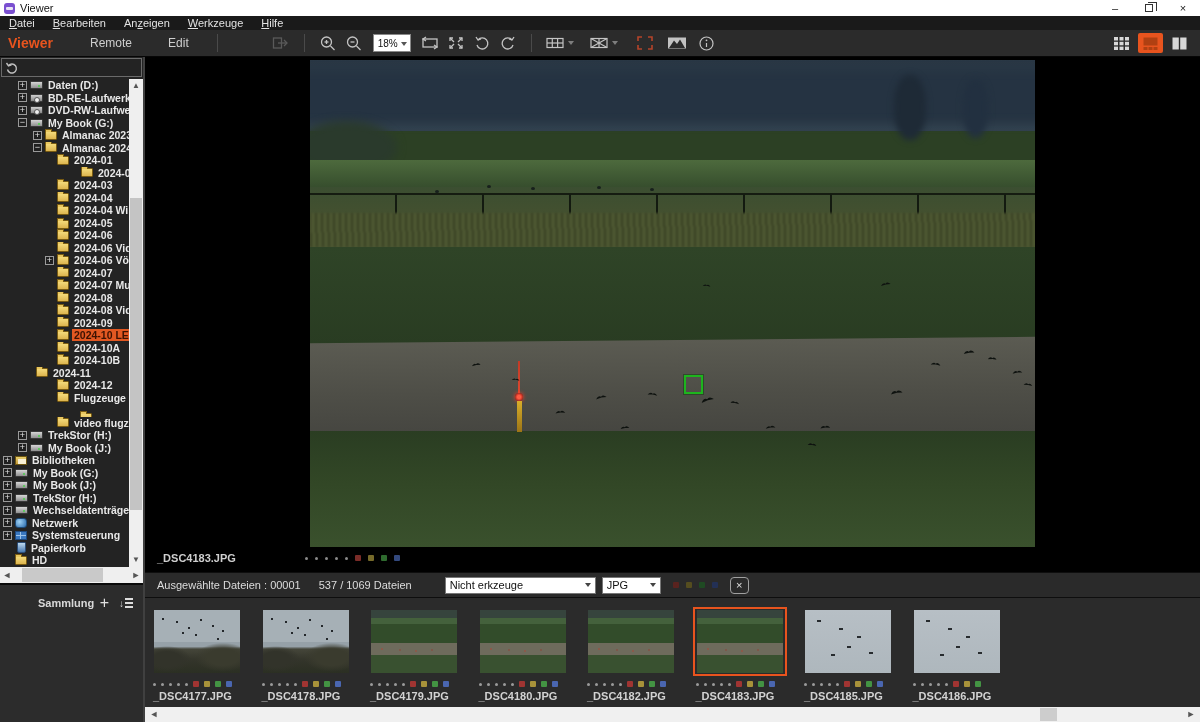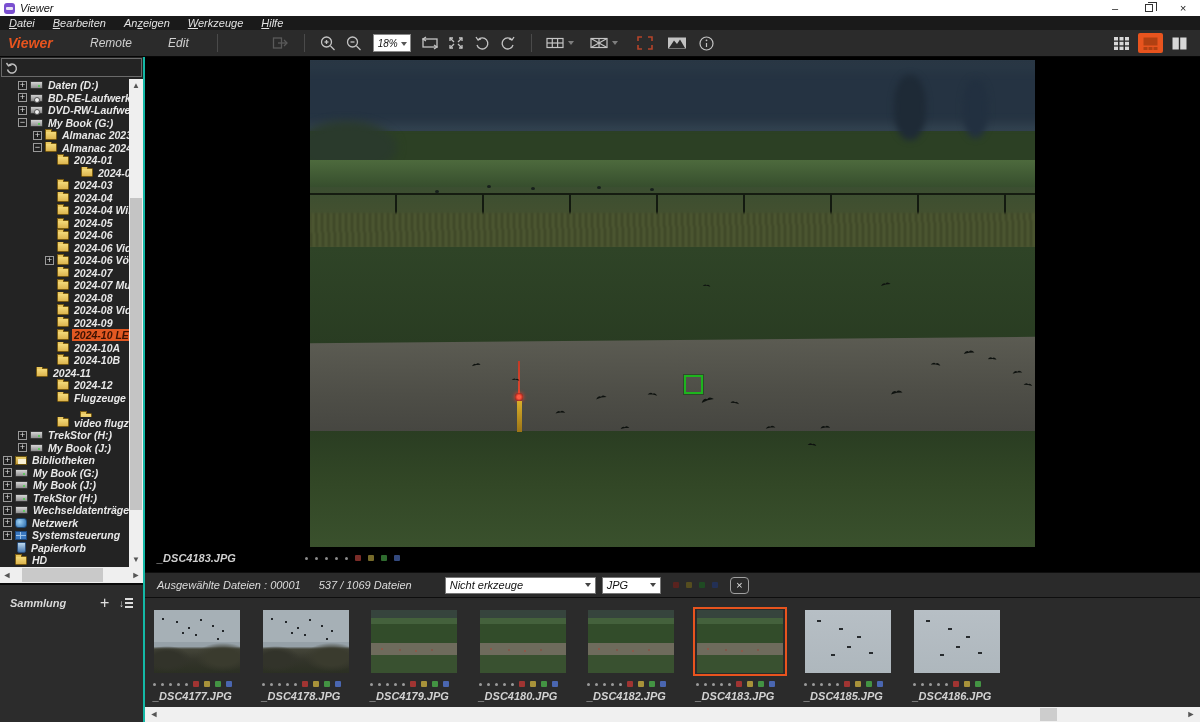--- a/index.html
+++ b/index.html
@@ -1,18 +1,18 @@
 <!DOCTYPE html>
 <html><head>
 <meta charset="utf-8">
 <style>
   * { margin:0; padding:0; box-sizing:border-box; }
   html,body { width:1200px; height:722px; background:#000; overflow:hidden;
               font-family:"Liberation Sans", sans-serif; }
-  .app { position:relative; width:984px; height:722px; background:#14b8a6;font-style:italic; }
+  .app { position:relative; width:984px; height:722px; background:#404040; }
 
   
   .titlebar { position:absolute; left:0; top:0; width:1200px; height:16px; background:#ffffff;
               display:flex; align-items:center; font-size:11px; color:#111; }
   .appicon { width:11px; height:11px; border-radius:3px; background:#7a4fd0; margin:0 5px 0 4px;
              position:relative; }
   .appicon::after { content:""; position:absolute; left:2px; top:4px; width:7px; height:3px;
                     background:#e8e3f5; border-radius:1px; }
   .win-controls { margin-left:auto; display:flex; height:16px; }
   .win-btn { width:34px; height:16px; display:flex; align-items:center; justify-content:center;
@@ -85,21 +85,21 @@
   .vscroll .arr { position:absolute; left:0; width:14px; height:14px; color:#555; font-size:8px;
                   text-align:center; line-height:14px; }
   .vscroll .thumb { position:absolute; left:1px; top:119px; width:12px; height:312px; background:#c4c4c4; }
   .hscroll-side { position:absolute; left:0; top:510px; width:143px; height:16px; background:#efefef; }
   .hscroll-side .arr { position:absolute; top:0; width:14px; height:16px; color:#555; font-size:9px;
                   text-align:center; line-height:16px; }
   .hscroll-side .thumb { position:absolute; left:22px; top:1px; width:81px; height:14px; background:#c9c9c9; }
   .collection { position:absolute; left:0; top:526px; width:143px; height:139px; background:#2c2c2c;
                 border-top:2px solid #0a0a0a; }
   .coll-head { display:flex; align-items:center; padding:12px 10px 0 10px; }
-  .coll-title { font-size:11px; font-weight:700; color:#d8d8d8; }
+  .coll-title { font-size:11px; font-weight:700; color:#d8d8d8;margin-left:28px; }
   .coll-icons { margin-left:auto; display:flex; align-items:center; gap:10px; }
   .coll-plus { color:#e0e0e0; font-size:16px; font-weight:400; line-height:12px; }
   .coll-sort { display:flex; align-items:center; gap:1px; }
   .coll-sort .arrow { color:#ddd; font-size:10px; }
   .coll-sort .bars { display:inline-block; width:8px; height:2px; background:#ddd;
                      box-shadow:0 -4px 0 #ddd, 0 4px 0 #ddd; }
 
   
   .main { position:absolute; left:145px; top:57px; width:1055px; height:665px; background:#000; }
   .viewer { position:absolute; left:0; top:0; width:1055px; height:515px; background:#000; overflow:hidden; }

